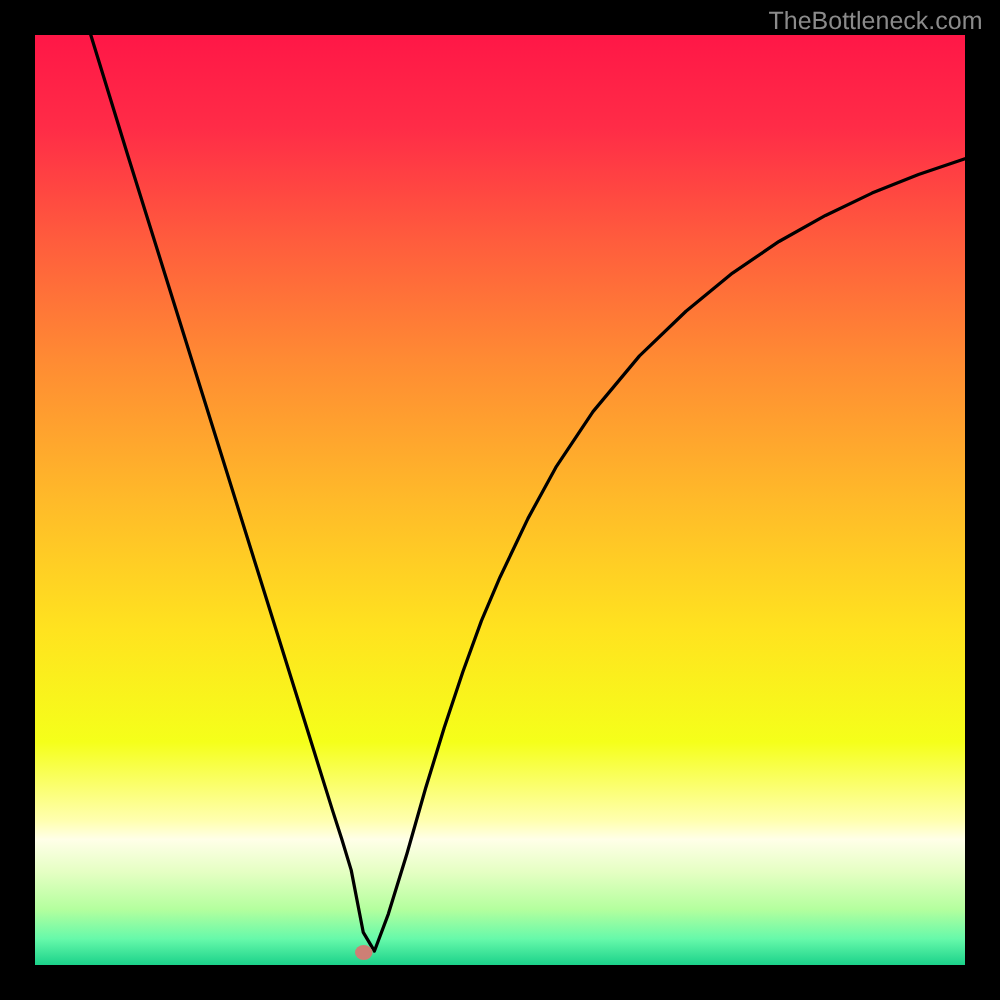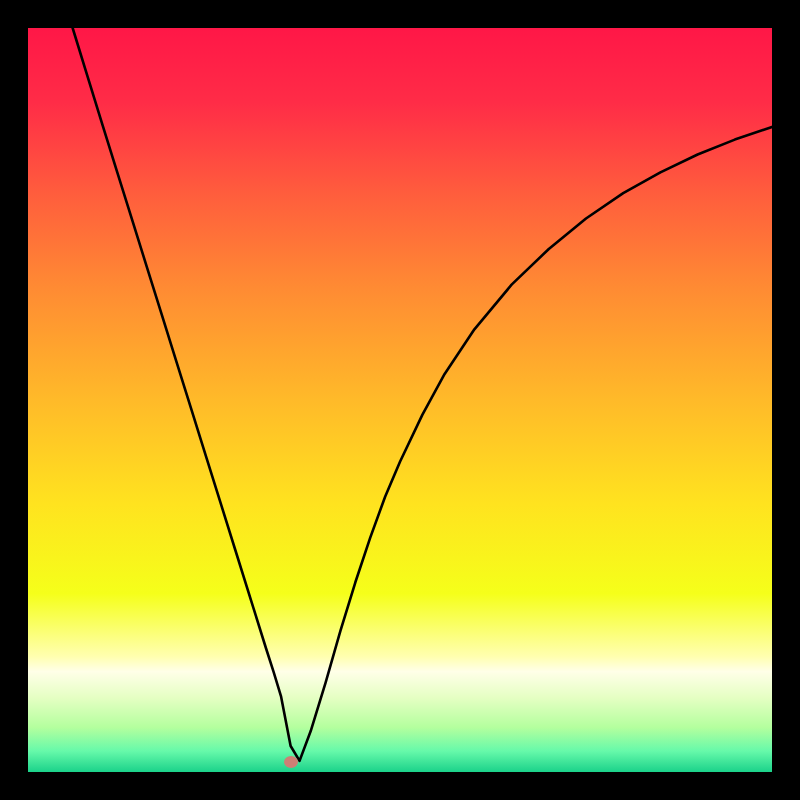--- a/index.html
+++ b/index.html
@@ -67,20 +67,21 @@
     background: #ce7f75;
     transform: translate(-50%, -50%);
     z-index: 20;
   }
 </style>
 </head>
 <body>
 
 <div class="frame">
 
+  <div class="watermark">TheBottleneck.com</div>
 
   <div class="plot">
     <svg viewBox="0 0 744 744" preserveAspectRatio="none">
       <defs>
         <linearGradient id="bg-grad" x1="0" y1="0" x2="0" y2="1">
             <stop offset="0%" stop-color="#ff1747"></stop>
             <stop offset="10%" stop-color="#ff2c47"></stop>
             <stop offset="22%" stop-color="#ff5c3d"></stop>
             <stop offset="35%" stop-color="#ff8b33"></stop>
             <stop offset="50%" stop-color="#ffba29"></stop>

